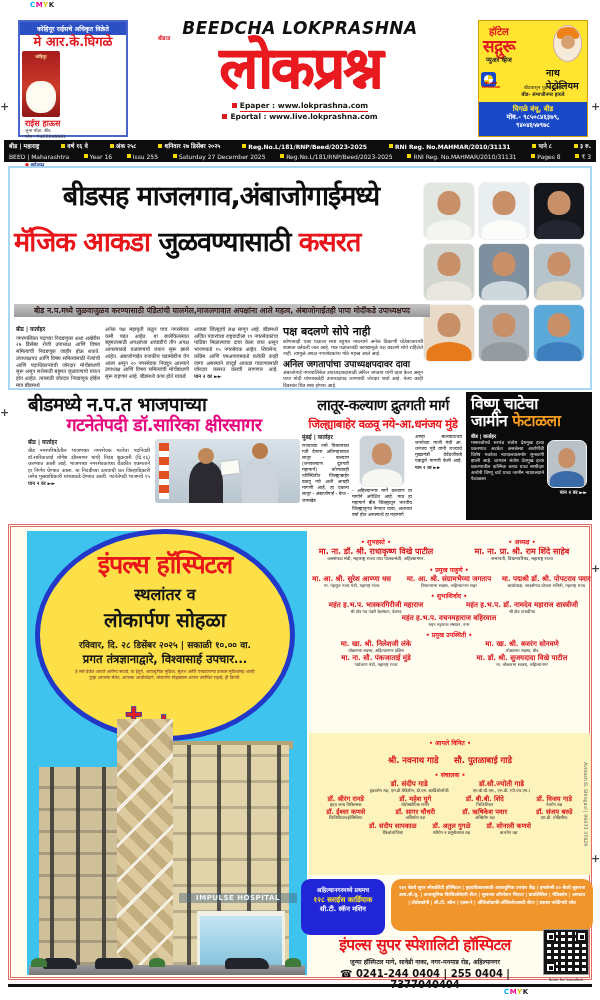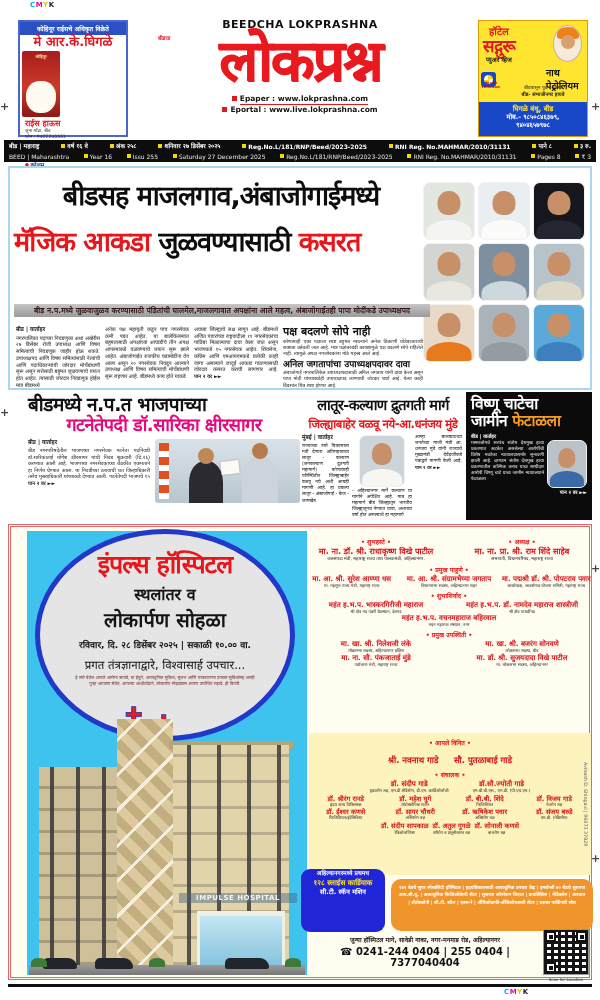--- a/index.html
+++ b/index.html
@@ -24,21 +24,21 @@
   .rice-bag::after{content:"";position:absolute;left:4px;right:4px;bottom:4px;height:32px;background:radial-gradient(#fdfbf2 60%,#e8e0c8);border-radius:45%;}
   .rice-r{flex:1;padding-left:3px;}
   .rice-shop{color:#e01820;font-size:8px;font-weight:bold;}
   .rice-addr,.rice-ph{font-size:4.6px;color:#333;line-height:1.3;}
   .rice-items{margin:2px 0 0;padding:0;list-style:none;}
   .rice-items li{font-size:6px;font-weight:bold;color:#203a90;line-height:1.55;}
   .rice-items li::before{content:"● ";color:#e01820;font-size:4.5px;vertical-align:1px;}
 
   .center-head{left:132px;top:18px;width:336px;text-align:center;}
   .city-tag{position:absolute;left:26px;top:16px;color:#e01820;font-size:5.5px;font-weight:bold;}
-  .tagline{font-size:11px;font-weight:bold;color:#101010;letter-spacing:.5px;}
+  .tagline{font-size:17px;font-weight:bold;color:#101010;letter-spacing:.5px;font-style:italic;}
   .big-logo{color:#e8191f;font-size:57px;font-weight:bold;line-height:1.05;letter-spacing:-2px;
             text-shadow:1px 1px 0 #e8191f;}
   .elines{margin-top:2px;}
   .eline{font-size:7.5px;font-weight:bold;color:#141414;line-height:1.5;}
   .eline .sqr{display:inline-block;width:5px;height:5px;background:#e01820;margin-right:3px;}
   .eline.first span.txt{border-bottom:1.5px solid #e01820;padding-bottom:1px;}
 
   .hotel-ad{left:478px;top:20px;width:110px;height:117px;background:#ffe430;border:1px solid #d89c00;overflow:hidden;}
   .hotel-w{position:absolute;left:10px;top:3px;color:#e01820;font-size:10px;font-weight:bold;}
   .saint{position:absolute;right:5px;top:4px;width:29px;height:37px;border-radius:50%;background:#f6ead8;border:1px solid #caa;overflow:hidden;}
@@ -116,27 +116,27 @@
   .orange{color:#f59b20;}
   .s4dl{font-size:5px;font-weight:bold;margin-top:3px;}
   .s4row{display:flex;gap:3px;margin-top:1px;}
   .s4body{flex:1;font-size:4.6px;line-height:1.3;text-align:justify;color:#f2f2f2;}
   .s4photo{width:40px;height:48px;flex:none;--abg:#b9c1c9;--ash:#3a6aa8;}
   .s4cont{text-align:right;font-size:5px;font-weight:bold;margin-top:1px;}
 
   
   .adbox{left:8px;top:524px;width:584px;height:456px;border:3px double #e06868;background:#fffcf0;}
   .sky{position:absolute;left:16px;top:4px;width:280px;height:444px;background:#3ec3ee;}
-  .circle{position:absolute;left:24px;top:2px;width:260px;height:212px;background:#e5e5e5;border:5px solid #2238c8;
+  .circle{position:absolute;left:24px;top:2px;width:260px;height:212px;background:#fde047;border:5px solid #2238c8;
           border-radius:50%;text-align:center;padding-top:12px;}
   .c-title{color:#e8151b;font-size:25px;font-weight:bold;letter-spacing:-1px;}
   .c-sub1{font-size:16px;font-weight:bold;color:#141414;margin-top:3px;}
   .c-sub2{font-size:20px;font-weight:bold;color:#141414;margin-top:1px;}
   .c-date{font-size:9px;font-weight:bold;color:#141414;margin-top:5px;}
-  .c-tag{font-size:11.5px;font-weight:normal;color:#141414;margin-top:6px;}
+  .c-tag{font-size:11.5px;font-weight:bold;color:#141414;}
   .c-small{font-size:4.3px;color:#7a3030;line-height:1.45;margin:3px auto 0;width:72%;}
 
   
   .bld{position:absolute;left:18px;top:176px;width:276px;height:272px;}
   .cross{position:absolute;font-size:21px;font-weight:bold;color:#e02020;-webkit-text-stroke:.8px #2030c0;line-height:1;}
   .wingL{position:absolute;left:10px;bottom:10px;width:78px;height:198px;
          background:repeating-linear-gradient(0deg,rgba(60,58,50,.28) 0 3px,transparent 3px 22px),
                     repeating-linear-gradient(90deg,#cfc09a 0 11px,#4c4a42 11px 15px,#cfc09a 15px 26px);}
   .tower{position:absolute;left:88px;bottom:10px;width:56px;height:246px;
          background:repeating-linear-gradient(45deg,#dcca9e 0 9px,#c3ae80 9px 18px),linear-gradient(#d8c79c,#cbb687);}
@@ -159,26 +159,26 @@
   .gname{color:#d8151b;font-size:8px;font-weight:bold;line-height:1.15;}
   .gsub{color:#222;font-size:4.5px;line-height:1.2;}
   .grow{display:flex;justify-content:center;gap:8px;margin-top:1px;}
   .gcol{flex:1;}
   .gname.sm{font-size:7px;}
   .gsub.sm{font-size:4.2px;}
 
   .ypanel{position:absolute;left:298px;top:206px;width:282px;height:142px;background:#fdf3bc;text-align:center;padding-top:2px;}
   .yname{color:#d8151b;font-size:8.5px;font-weight:bold;}
   .dgrid{display:grid;grid-template-columns:repeat(4,1fr);gap:1px 2px;margin-top:3px;padding:0 3px;}
-  .drow3{display:flex;justify-content:center;gap:4px;margin-top:2px;}
+  .drow3{display:flex;justify-content:center;gap:16px;margin-top:2px;}
   .dn{color:#d8151b;font-size:6.6px;font-weight:bold;line-height:1.1;}
   .ds{color:#222;font-size:4.1px;line-height:1.2;}
 
-  .bluebox{position:absolute;left:290px;top:342px;width:84px;height:63px;background:#2026d8;border-radius:9px;
-           color:#fff;text-align:center;padding-top:0;line-height:1.45;}
+  .bluebox{position:absolute;left:290px;top:352px;width:84px;height:56px;background:#2026d8;border-radius:9px;
+           color:#fff;text-align:center;padding-top:7px;line-height:1.45;}
   .bb1{font-size:6px;font-weight:bold;}
   .bb2{font-size:7.2px;font-weight:bold;color:#ffe420;}
   .bb3{font-size:6.6px;font-weight:bold;}
   .orangebox{position:absolute;left:380px;top:352px;width:202px;height:52px;background:#f0942c;border-radius:10px;
              color:#fff;font-size:4.7px;font-weight:bold;text-align:center;padding:5px 7px;line-height:1.55;}
   .adfooter{position:absolute;left:296px;top:406px;width:236px;text-align:center;}
   .af-name{color:#e8151b;font-size:15.5px;font-weight:bold;letter-spacing:-.5px;}
   .af-addr{font-size:6.2px;font-weight:bold;color:#222;margin-top:2px;}
   .af-phone{font-size:10px;font-weight:bold;color:#111;margin-top:2px;}
   .qr{position:absolute;left:532px;top:402px;width:46px;height:46px;border:1px solid #999;background:
@@ -560,20 +560,21 @@
     </div>
 
     <div class="bluebox">
       <div class="bb1">अहिल्यानगरमध्ये प्रथमच</div>
       <div class="bb2">१२८ स्लाईस कार्डियाक</div>
       <div class="bb3">सी.टी. स्कॅन मशिन</div>
     </div>
     <div class="orangebox">१४२ बेडचे सुपर स्पेशालिटी हॉस्पिटल | हृदयविकारासाठी अत्याधुनिक उपचार केंद्र | इमर्जन्सी ४० बेडचे सुसज्ज आय.सी.यू. | अत्याधुनिक फिजिओथेरपी सेंटर | सुसज्ज ऑपरेशन थिएटर | डायलिसिस | मेडिक्लेम | अपघात | लॅप्रोस्कोपी | सी.टी. स्कॅन | एक्स-रे | अँजिओग्राफी-अँजिओप्लास्टी सेंटर | प्रशस्त पार्किंगची सोय</div>
 
     <div class="adfooter">
+      <div class="af-name">इंपल्स सुपर स्पेशालिटी हॉस्पिटल</div>
       <div class="af-addr">जुन्या हॉस्पिटल मागे, सावेडी नाका, नगर-मनमाड रोड, अहिल्यानगर</div>
       <div class="af-phone">☎ 0241-244 0404 | 255 0404 | 7377040404</div>
     </div>
     <div class="qr">
         <i class="tl"></i>
         <i class="tr"></i>
         <i class="bl"></i>
       </div>
     <div class="qrcap">Scan for Location</div>
     <div class="credit">Avinash D. Shingavi | 96073 37829</div>

